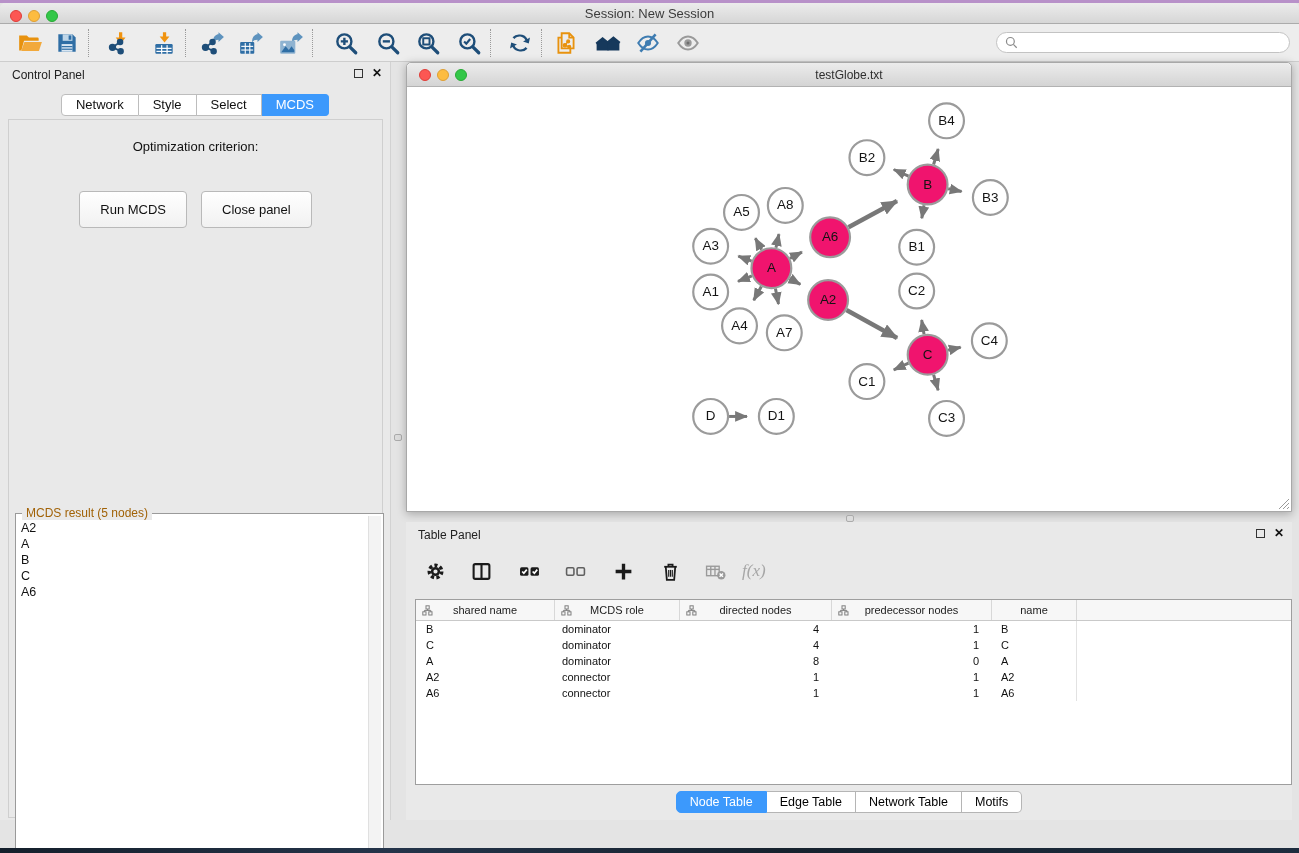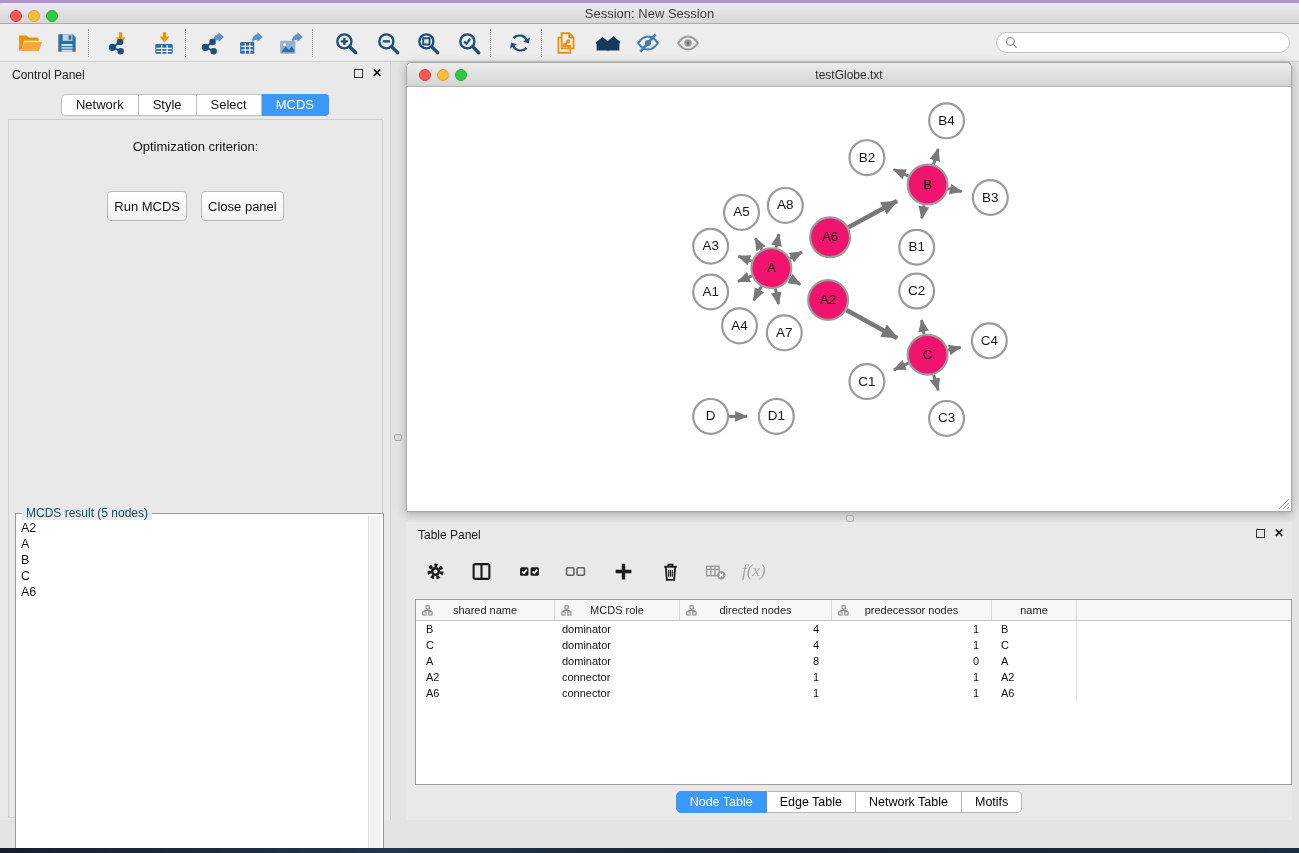--- a/index.html
+++ b/index.html
@@ -54,26 +54,26 @@
     border:1px solid #cfcfcf; background:#e9e9e9; }
   .opt-label { position:absolute; left:0; width:100%; top:19px; text-align:center; font-size:13px; color:#111; }
   .dropdown { position:absolute; left:35px; top:38px; width:305px; height:22px; background:#fff;
     border:1px solid #b9b9b9; border-radius:4px; display:flex; align-items:center; }
   .dropdown .dd-text { flex:1; font-size:13px; padding-left:8px; color:#111; white-space:nowrap; overflow:hidden; }
   .dd-stepper { width:17px; height:18px; margin-right:2px; border-radius:3px;
     background:linear-gradient(#7cb8fa,#2d7ef7); display:flex; flex-direction:column; align-items:center; justify-content:center; gap:2px; }
   .dd-up { width:0; height:0; border-left:3.5px solid transparent; border-right:3.5px solid transparent; border-bottom:4px solid #fff; }
   .dd-dn { width:0; height:0; border-left:3.5px solid transparent; border-right:3.5px solid transparent; border-top:4px solid #fff; }
   .cp-buttons { position:absolute; left:0; top:71px; width:100%; display:flex; justify-content:center; gap:14px; }
-  .btn { height:30px; line-height:19px; padding:0 6px; font-size:13px; color:#111;
+  .btn { height:37px; line-height:19px; padding:0 20px; font-size:13px; color:#111;
     background:linear-gradient(#ffffff,#f1f1f1); border:1px solid #b9b9b9; border-radius:4px; }
 
   .result-box { position:absolute; left:6px; top:393px; width:369px; height:345px;
     border:1px solid #9a9a9a; background:#fff; }
-  .result-legend { position:absolute; left:6px; top:-8px; background:#e9e9e9; padding:0 4px; font-size:12px; color:#0c4a6e; }
+  .result-legend { position:absolute; left:6px; top:-8px; background:#e9e9e9; padding:0 4px; font-size:12px; color:#a16207; }
   .result-list { position:absolute; left:0; top:6px; bottom:2px; right:16px; overflow:hidden; padding-left:5px; }
   .result-item { font-size:12.5px; color:#111; line-height:16px; }
   .result-scroll { position:absolute; right:2px; top:2px; bottom:2px; width:13px; background:#f3f3f3; border-left:1px solid #e0e0e0; }
 
   
   .vdivider { position:absolute; left:391px; top:0; width:15px; height:758px; background:#e4e4e4; }
   .vgrip { position:absolute; left:3px; top:372px; width:8px; height:7px; background:#dcdcdc; border:1px solid #ababab; border-radius:2px; }
 
   
   .netwin { position:absolute; left:406px; top:0; width:886px; height:450px; background:#fff;

